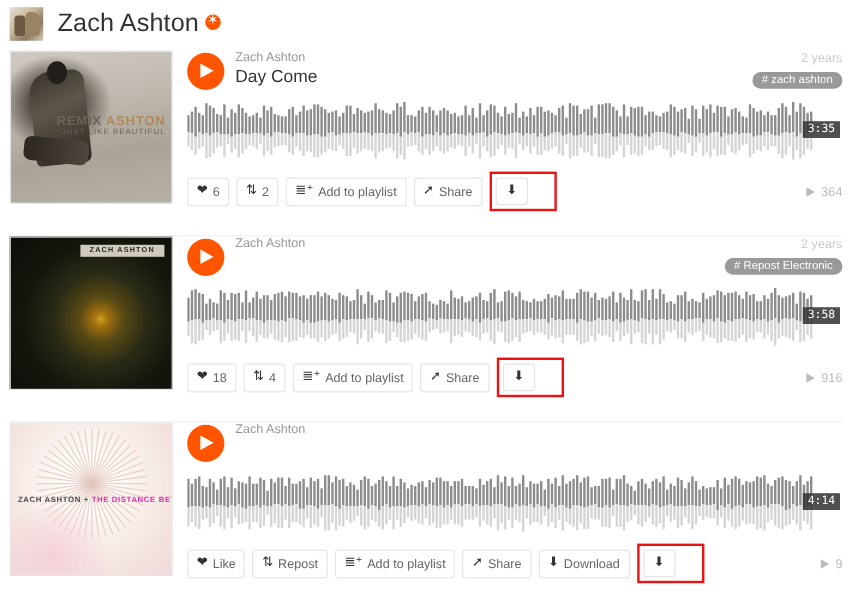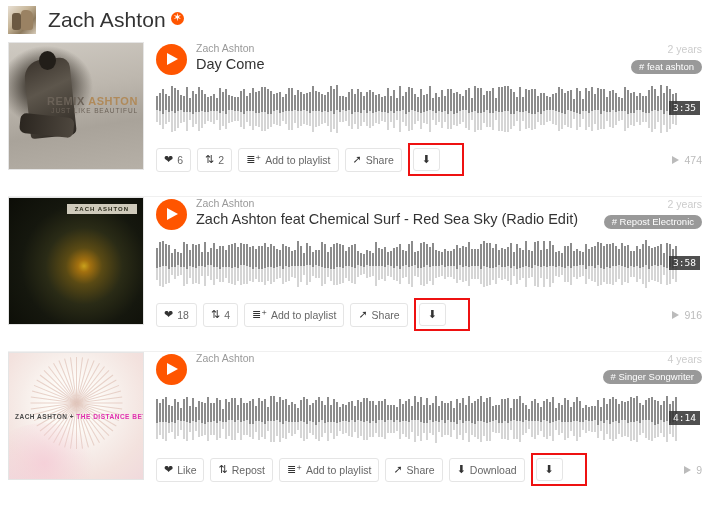--- a/index.html
+++ b/index.html
@@ -237,21 +237,21 @@
 
     <div class="track-body">
       <div class="track-head">
         <div class="play-btn"></div>
         <div class="title-block">
           <div class="uploader">Zach Ashton</div>
           <div class="track-title">Day Come</div>
         </div>
         <div class="meta-right">
           <div class="time-ago">2 years</div>
-          <span class="genre-tag"># feat ashton</span>
+          <span class="genre-tag"># zach ashton</span>
         </div>
       </div>
 
       <div class="waveform">
         <div class="wave-bars">
             <span class="bar-col">
               <span class="bar-top" style="height:14.5px"></span>
               <span class="bar-bot" style="height:12.1px"></span>
             </span>
             <span class="bar-col">
@@ -967,38 +967,37 @@
           <span class="glyph">➚</span>
           <span>Share</span>
         </button>
         <span class="hl-box">
           <button class="act-btn icon-only">
             <span class="glyph">⬇</span>
           </button>
         </span>
         <div class="plays">
           <span class="tri"></span>
-          <span>474</span>
+          <span>364</span>
         </div>
       </div>
     </div>
   </div>
   <div class="divider"></div>
 
   <div class="track">
     <div class="artwork art-2">
       <div class="tag">ZACH ASHTON</div>
     </div>
 
     <div class="track-body">
       <div class="track-head">
         <div class="play-btn"></div>
         <div class="title-block">
           <div class="uploader">Zach Ashton</div>
-          <div class="track-title">Zach Ashton feat Chemical Surf - Red Sea Sky  (Radio Edit)</div>
         </div>
         <div class="meta-right">
           <div class="time-ago">2 years</div>
           <span class="genre-tag"># Repost Electronic</span>
         </div>
       </div>
 
       <div class="waveform">
         <div class="wave-bars">
             <span class="bar-col">
@@ -1785,24 +1784,20 @@
       <div class="glow"></div>
       <div class="t"><span>ZACH ASHTON + </span><i>THE DISTANCE BETWEEN US</i></div>
     </div>
 
     <div class="track-body">
       <div class="track-head">
         <div class="play-btn"></div>
         <div class="title-block">
           <div class="uploader">Zach Ashton</div>
         </div>
-        <div class="meta-right">
-          <div class="time-ago">4 years</div>
-          <span class="genre-tag"># Singer Songwriter</span>
-        </div>
       </div>
 
       <div class="waveform">
         <div class="wave-bars">
             <span class="bar-col">
               <span class="bar-top" style="height:24.4px"></span>
               <span class="bar-bot" style="height:16.1px"></span>
             </span>
             <span class="bar-col">
               <span class="bar-top" style="height:18.7px"></span>

